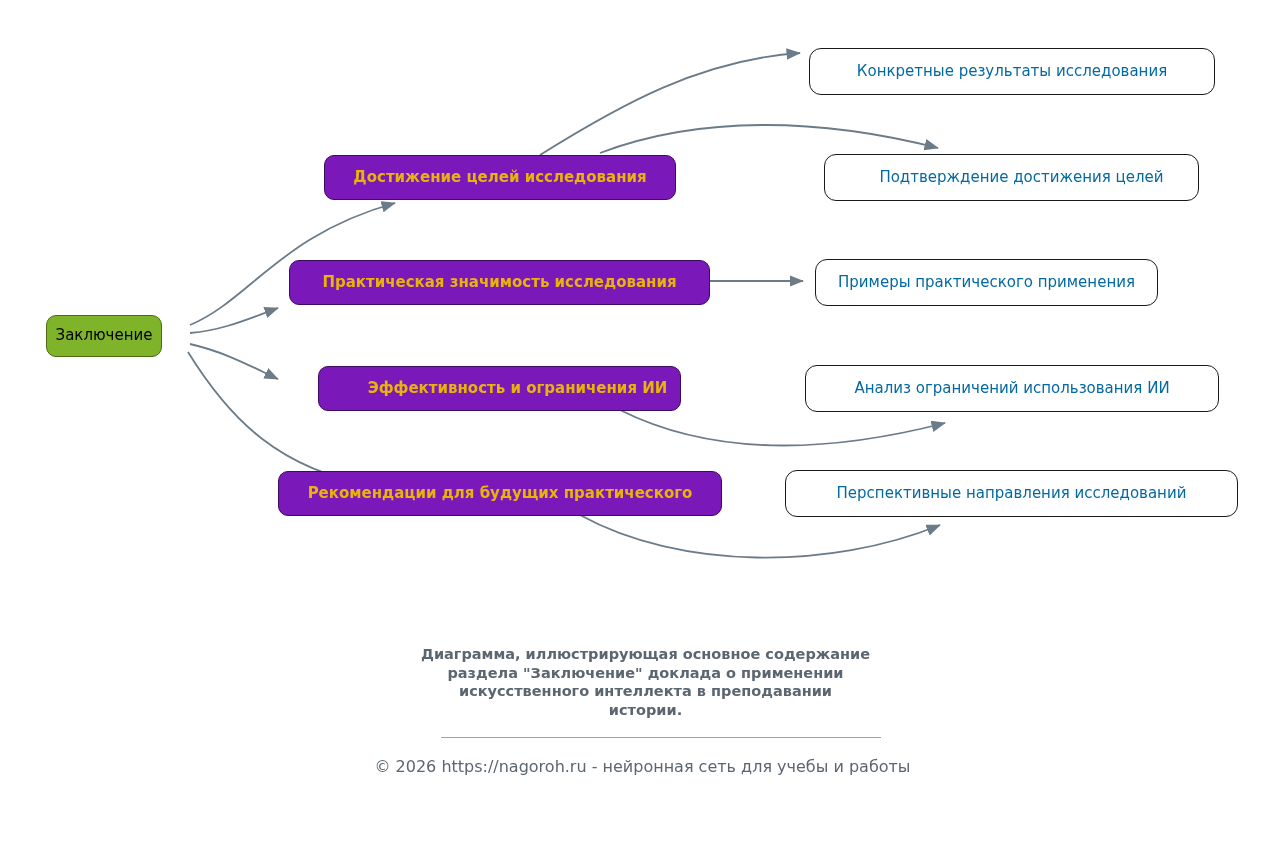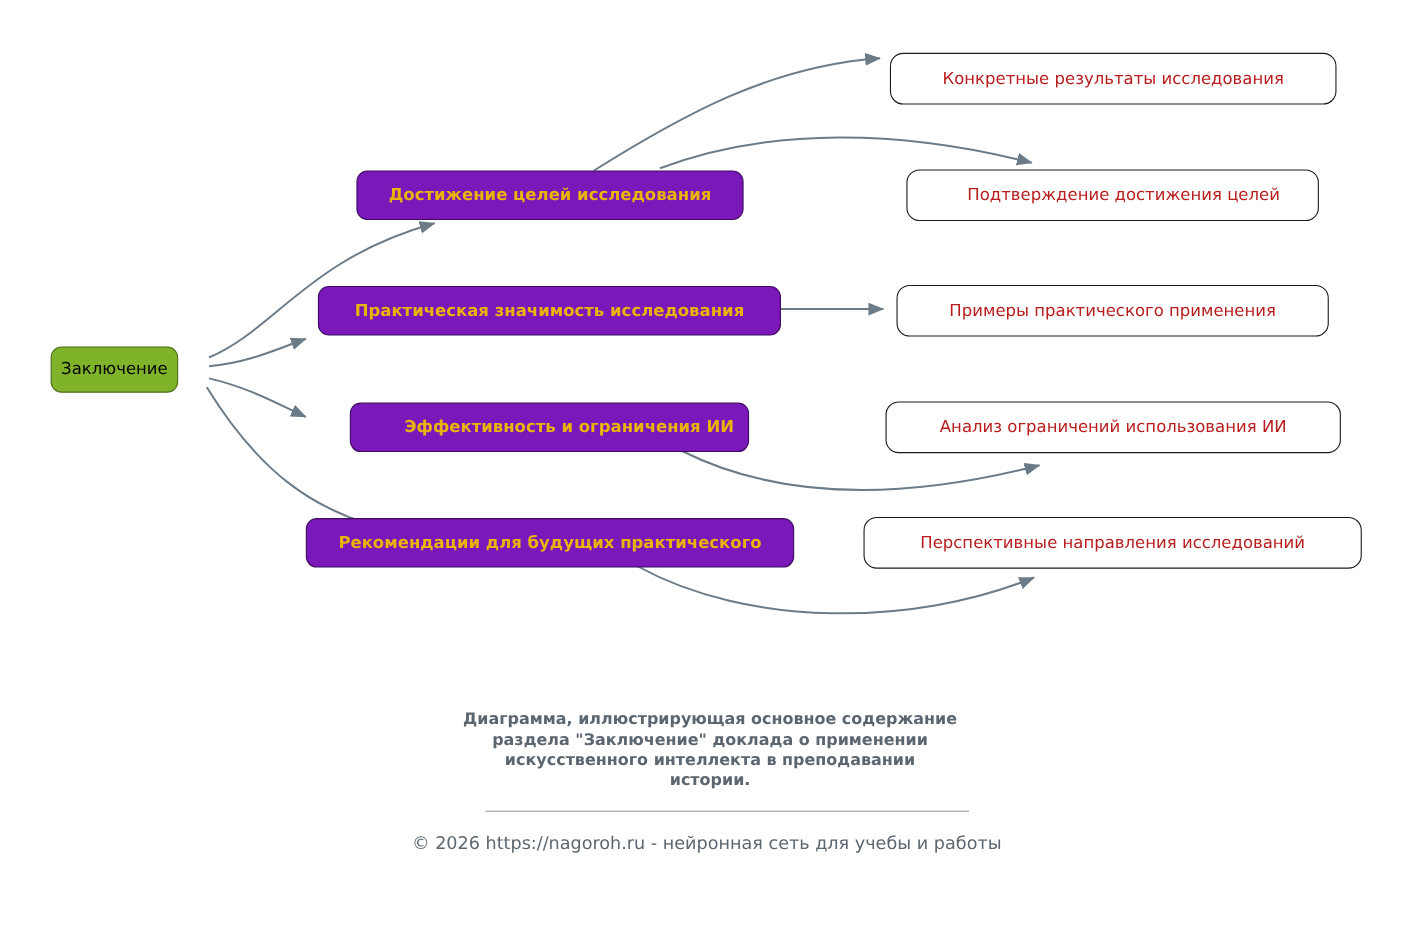--- a/index.html
+++ b/index.html
@@ -49,21 +49,21 @@
   .node.branch {
     background: #7b18ba;
     border: 1.6px solid #3d0b5e;
     color: #eab308;
     font-weight: bold;
     margin-left: 12px;
   }
   .node.leaf {
     background: #ffffff;
     border: 1.8px solid #1a1a1a;
-    color: #b91c1c;
+    color: #0369a1;
     border-radius: 12px;
   }
   #caption {
     position: absolute;
     left: 3px;
     top: 645px;
     width: 1285px;
     text-align: center;
     color: #5b6670;
     font-size: 14.5px;
@@ -138,21 +138,21 @@
   </div>
 
   <div class="node leaf" style="left:809px; top:48px; width:406px; height:47px;">
     <span>Конкретные результаты исследования</span>
   </div>
 
   <div class="node leaf" style="left:824px; top:154px; width:375px; height:47px;padding-left:20px;">
     <span>Подтверждение достижения целей</span>
   </div>
 
-  <div class="node leaf" style="left:815px; top:259px; width:393px; height:47px;">
+  <div class="node leaf" style="left:815px; top:259px; width:343px; height:47px;">
     <span>Примеры практического применения</span>
   </div>
 
   <div class="node leaf" style="left:805px; top:365px; width:414px; height:47px;">
     <span>Анализ ограничений использования ИИ</span>
   </div>
 
   <div class="node leaf" style="left:785px; top:470px; width:453px; height:47px;">
     <span>Перспективные направления исследований</span>
   </div>

